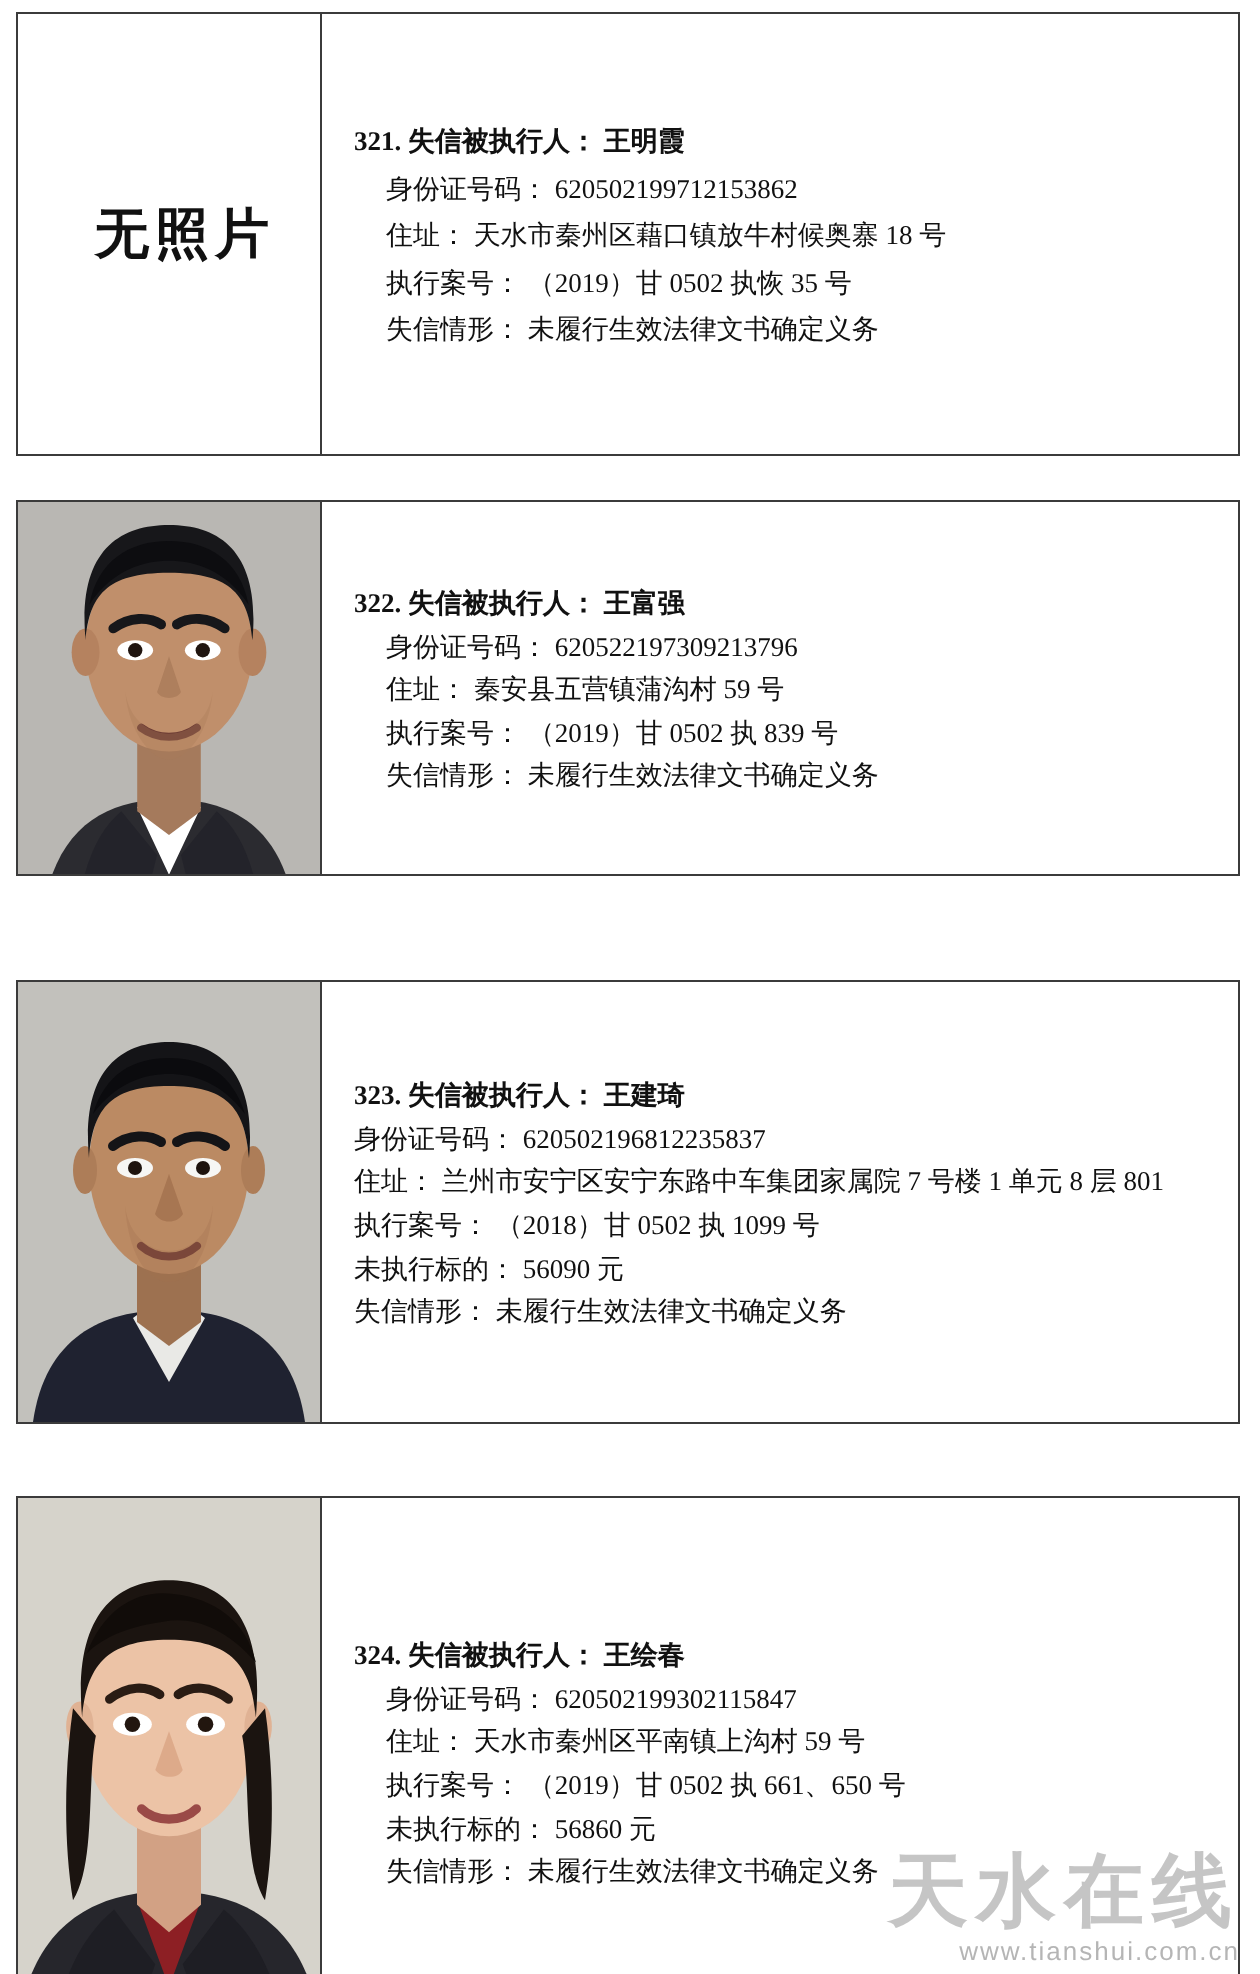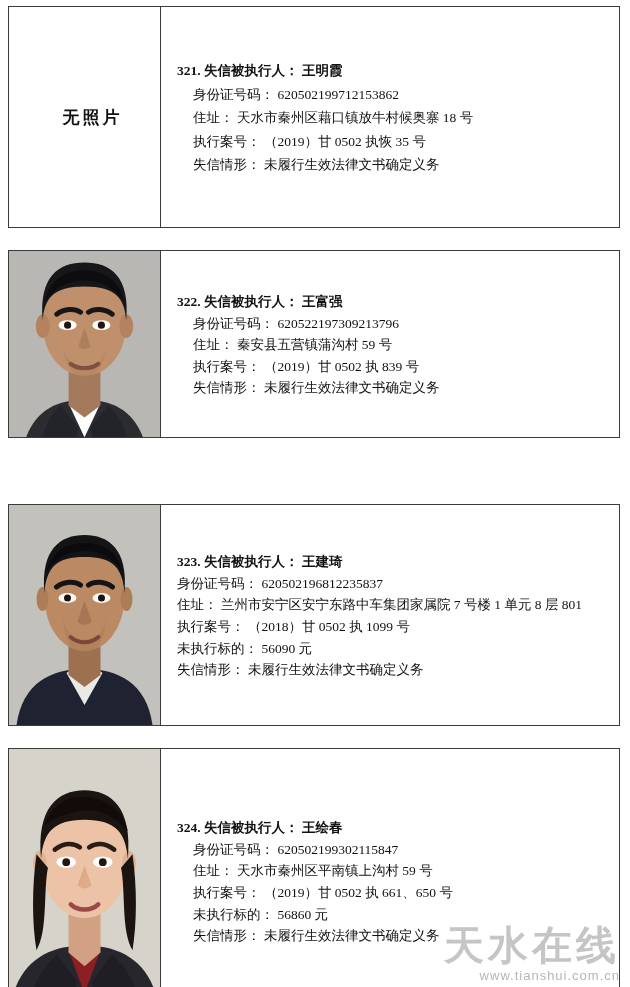--- a/index.html
+++ b/index.html
@@ -38,21 +38,21 @@
     border-right: 1px solid #3b3b3b;
     box-sizing: border-box;
     display: flex;
     align-items: center;
     justify-content: center;
     background: #ffffff;
     overflow: hidden;
     position: relative;
   }
   .no-photo-text {
-    font-size: 17px;
+    font-size: 27px;
     letter-spacing: 3px;
     font-weight: 700;
     color: #111;
     font-family: "Liberation Serif", "DejaVu Serif", serif;
     margin-left: 16px;
   }
   .portrait {
     width: 100%;
     height: 100%;
     display: block;
@@ -76,21 +76,21 @@
   }
   .lbl {
     display: inline;
   }
   .val {
     display: inline;
   }
 
   .rec1 { top: 6px;   height: 222px; }
   .rec2 { top: 250px; height: 188px; }
-  .rec3 { top: 504px; height: 222px; }
+  .rec3 { top: 490px; height: 222px; }
   .rec4 { top: 748px; height: 266px; }
 
   .rec1 .line { padding-left: 16px; }
   .rec1 .line.head { padding-left: 0px; }
   .rec2 .line { padding-left: 16px; }
   .rec2 .line.head { padding-left: 0px; }
   .rec3 .line { padding-left: 0px; }
   .rec4 .line { padding-left: 16px; }
   .rec4 .line.head { padding-left: 0px; }
 

